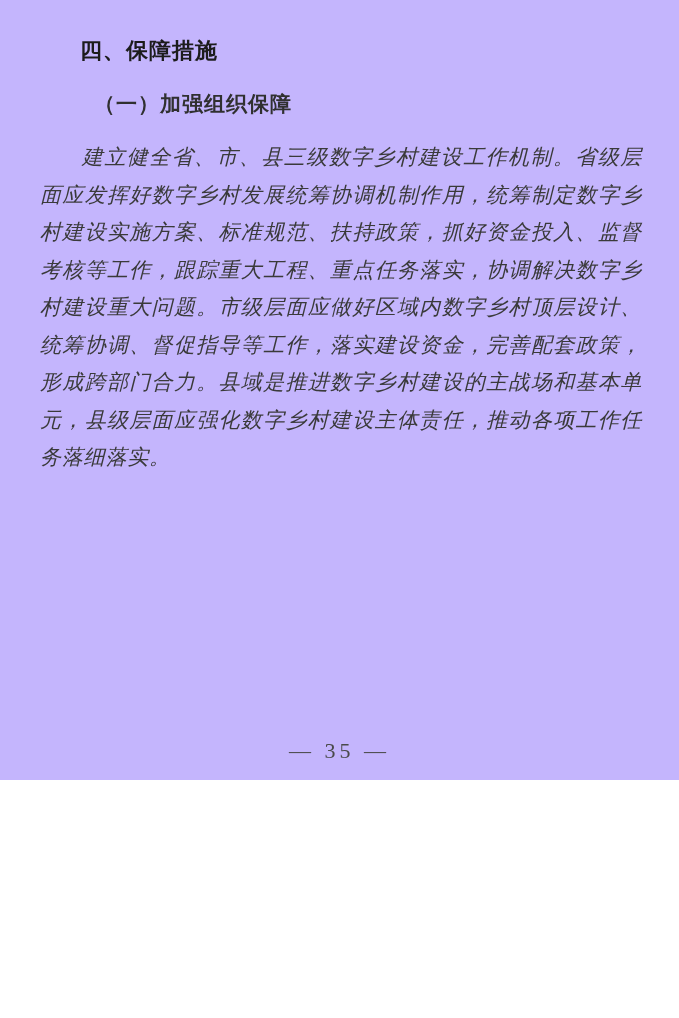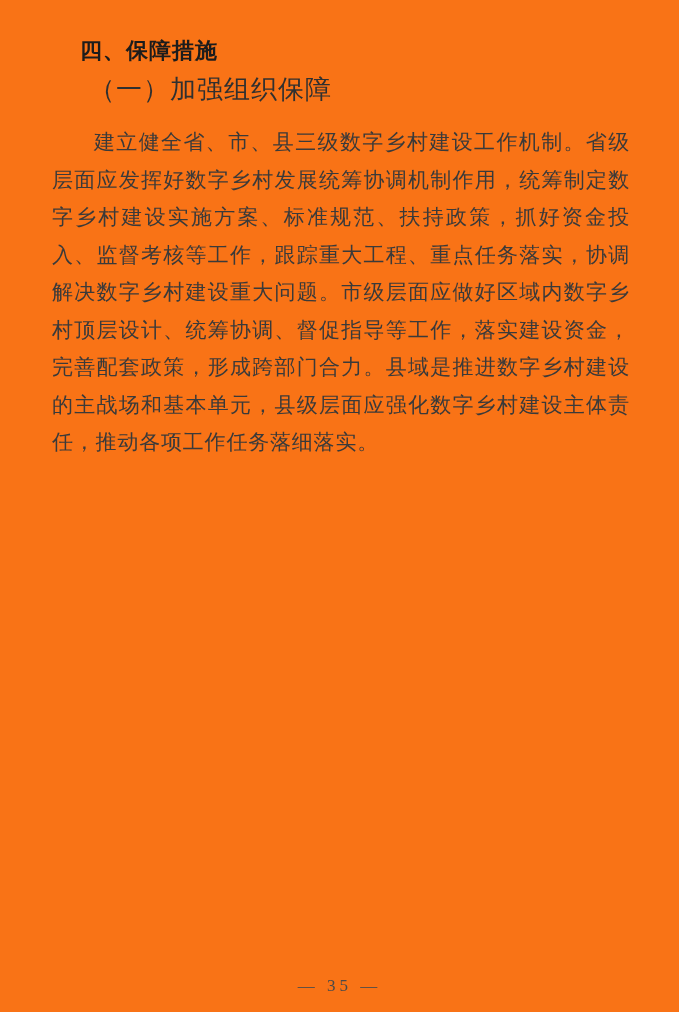--- a/index.html
+++ b/index.html
@@ -3,66 +3,67 @@
 <meta charset="utf-8">
 <style>
   html, body {
     margin: 0;
     padding: 0;
     background: #ffffff;
   }
   .page {
     position: relative;
     width: 679px;
-    height: 1012px;
+    height: 780px;
     margin: 0 auto;
-    background: #f97316;
+    background: #c4b5fd;
     box-sizing: border-box;
     padding: 22px 33px 0 36px;
     overflow: hidden;
     font-family: "Liberation Serif", "DejaVu Serif", serif;
   }
   .section-title {
     margin: 10px 0 0 0;
     font-family: "Liberation Sans", "DejaVu Sans", sans-serif;
     font-weight: 700;
     font-size: 22px;
     line-height: 37.5px;
     color: #1c1c1c;
     text-indent: 2em;
     letter-spacing: 1px;
   }
   .subsection-title {
-    margin: 1px;
+    margin: 16px;
     font-family: "Liberation Serif", "DejaVu Serif", serif;
-    font-weight: 400;
-    font-size: 26px;
+    font-weight: 700;
+    font-size: 21px;
     line-height: 37.5px;
     color: #303030;
     text-indent: 2em;
     letter-spacing: 1px;
   }
   .body-paragraph {
-    margin: 16px;
+    margin: 4px;
     font-size: 21px;
     line-height: 37.5px;
     color: #3a3a3a;
     text-indent: 2em;
     text-align: justify;
     text-align-last: left;
     letter-spacing: 0.8px;
     word-break: break-all;
+    font-style: italic;
   }
   .page-footer {
     position: absolute;
     left: 0;
     bottom: 16px;
     width: 100%;
     text-align: center;
-    font-size: 17px;
+    font-size: 22px;
     color: #4a4a4a;
     letter-spacing: 4px;
     font-family: "Liberation Serif", "DejaVu Serif", serif;
   }
 </style>
 </head>
 <body>
 
 <div class="page">
 

